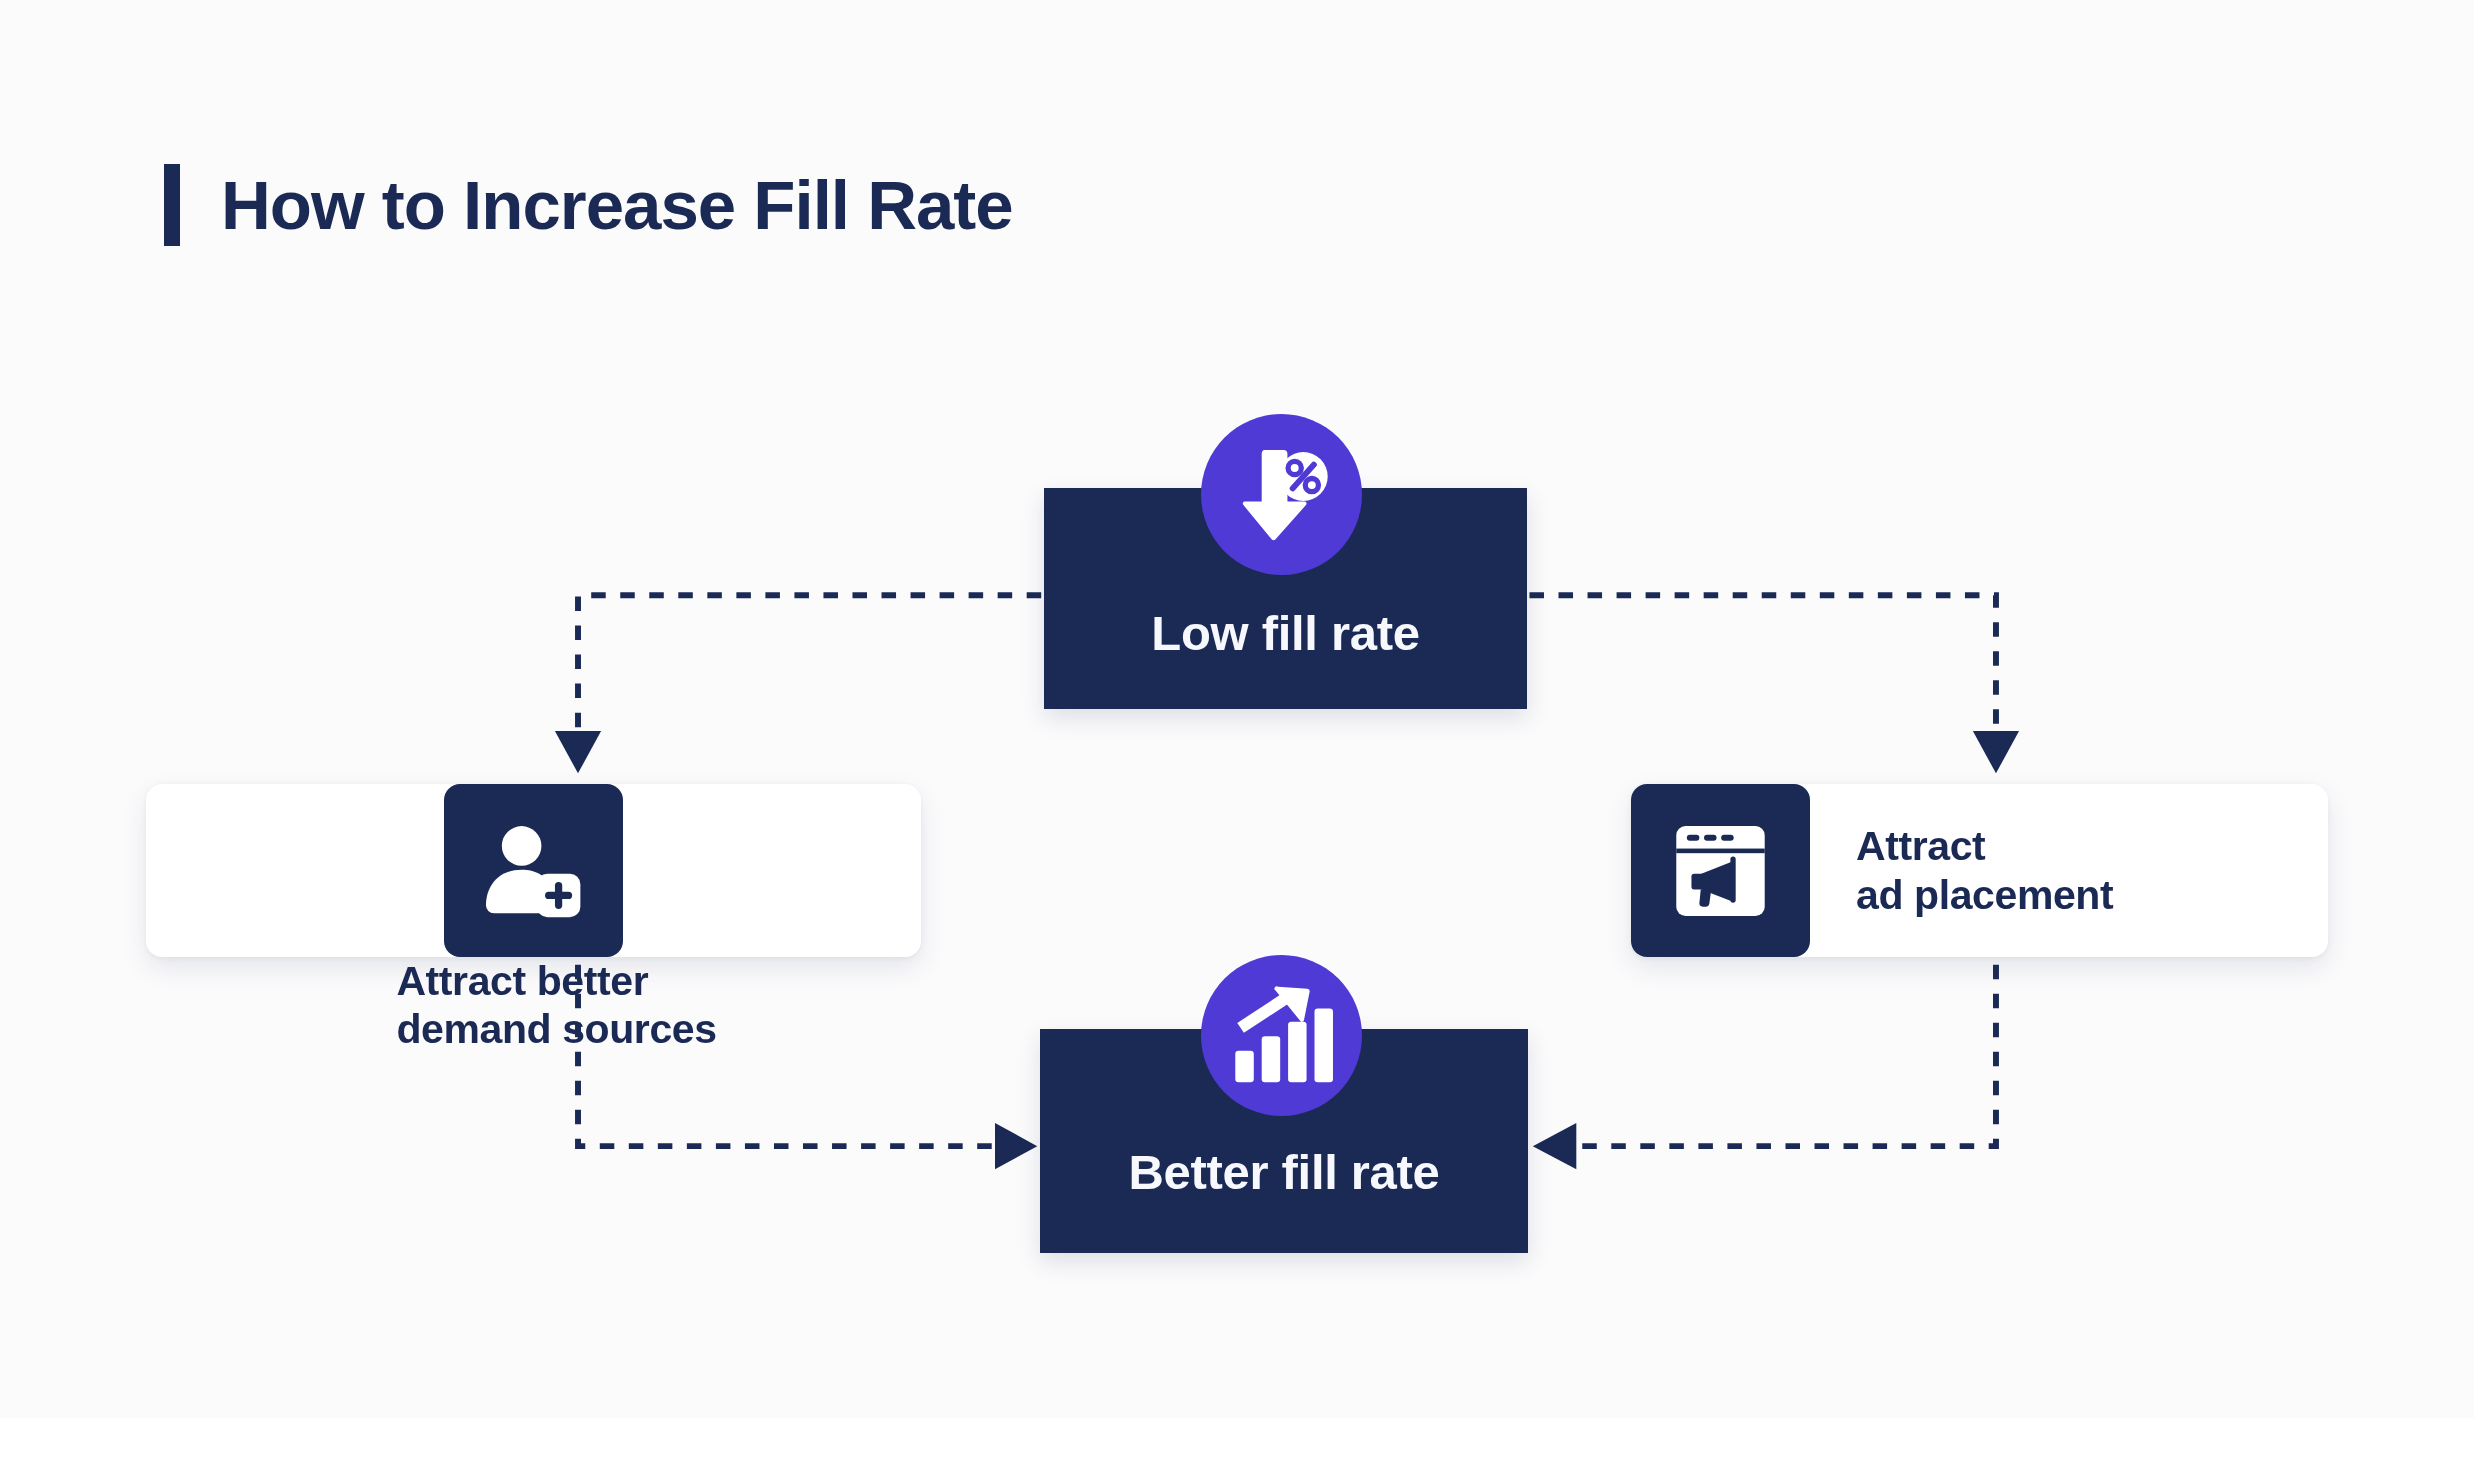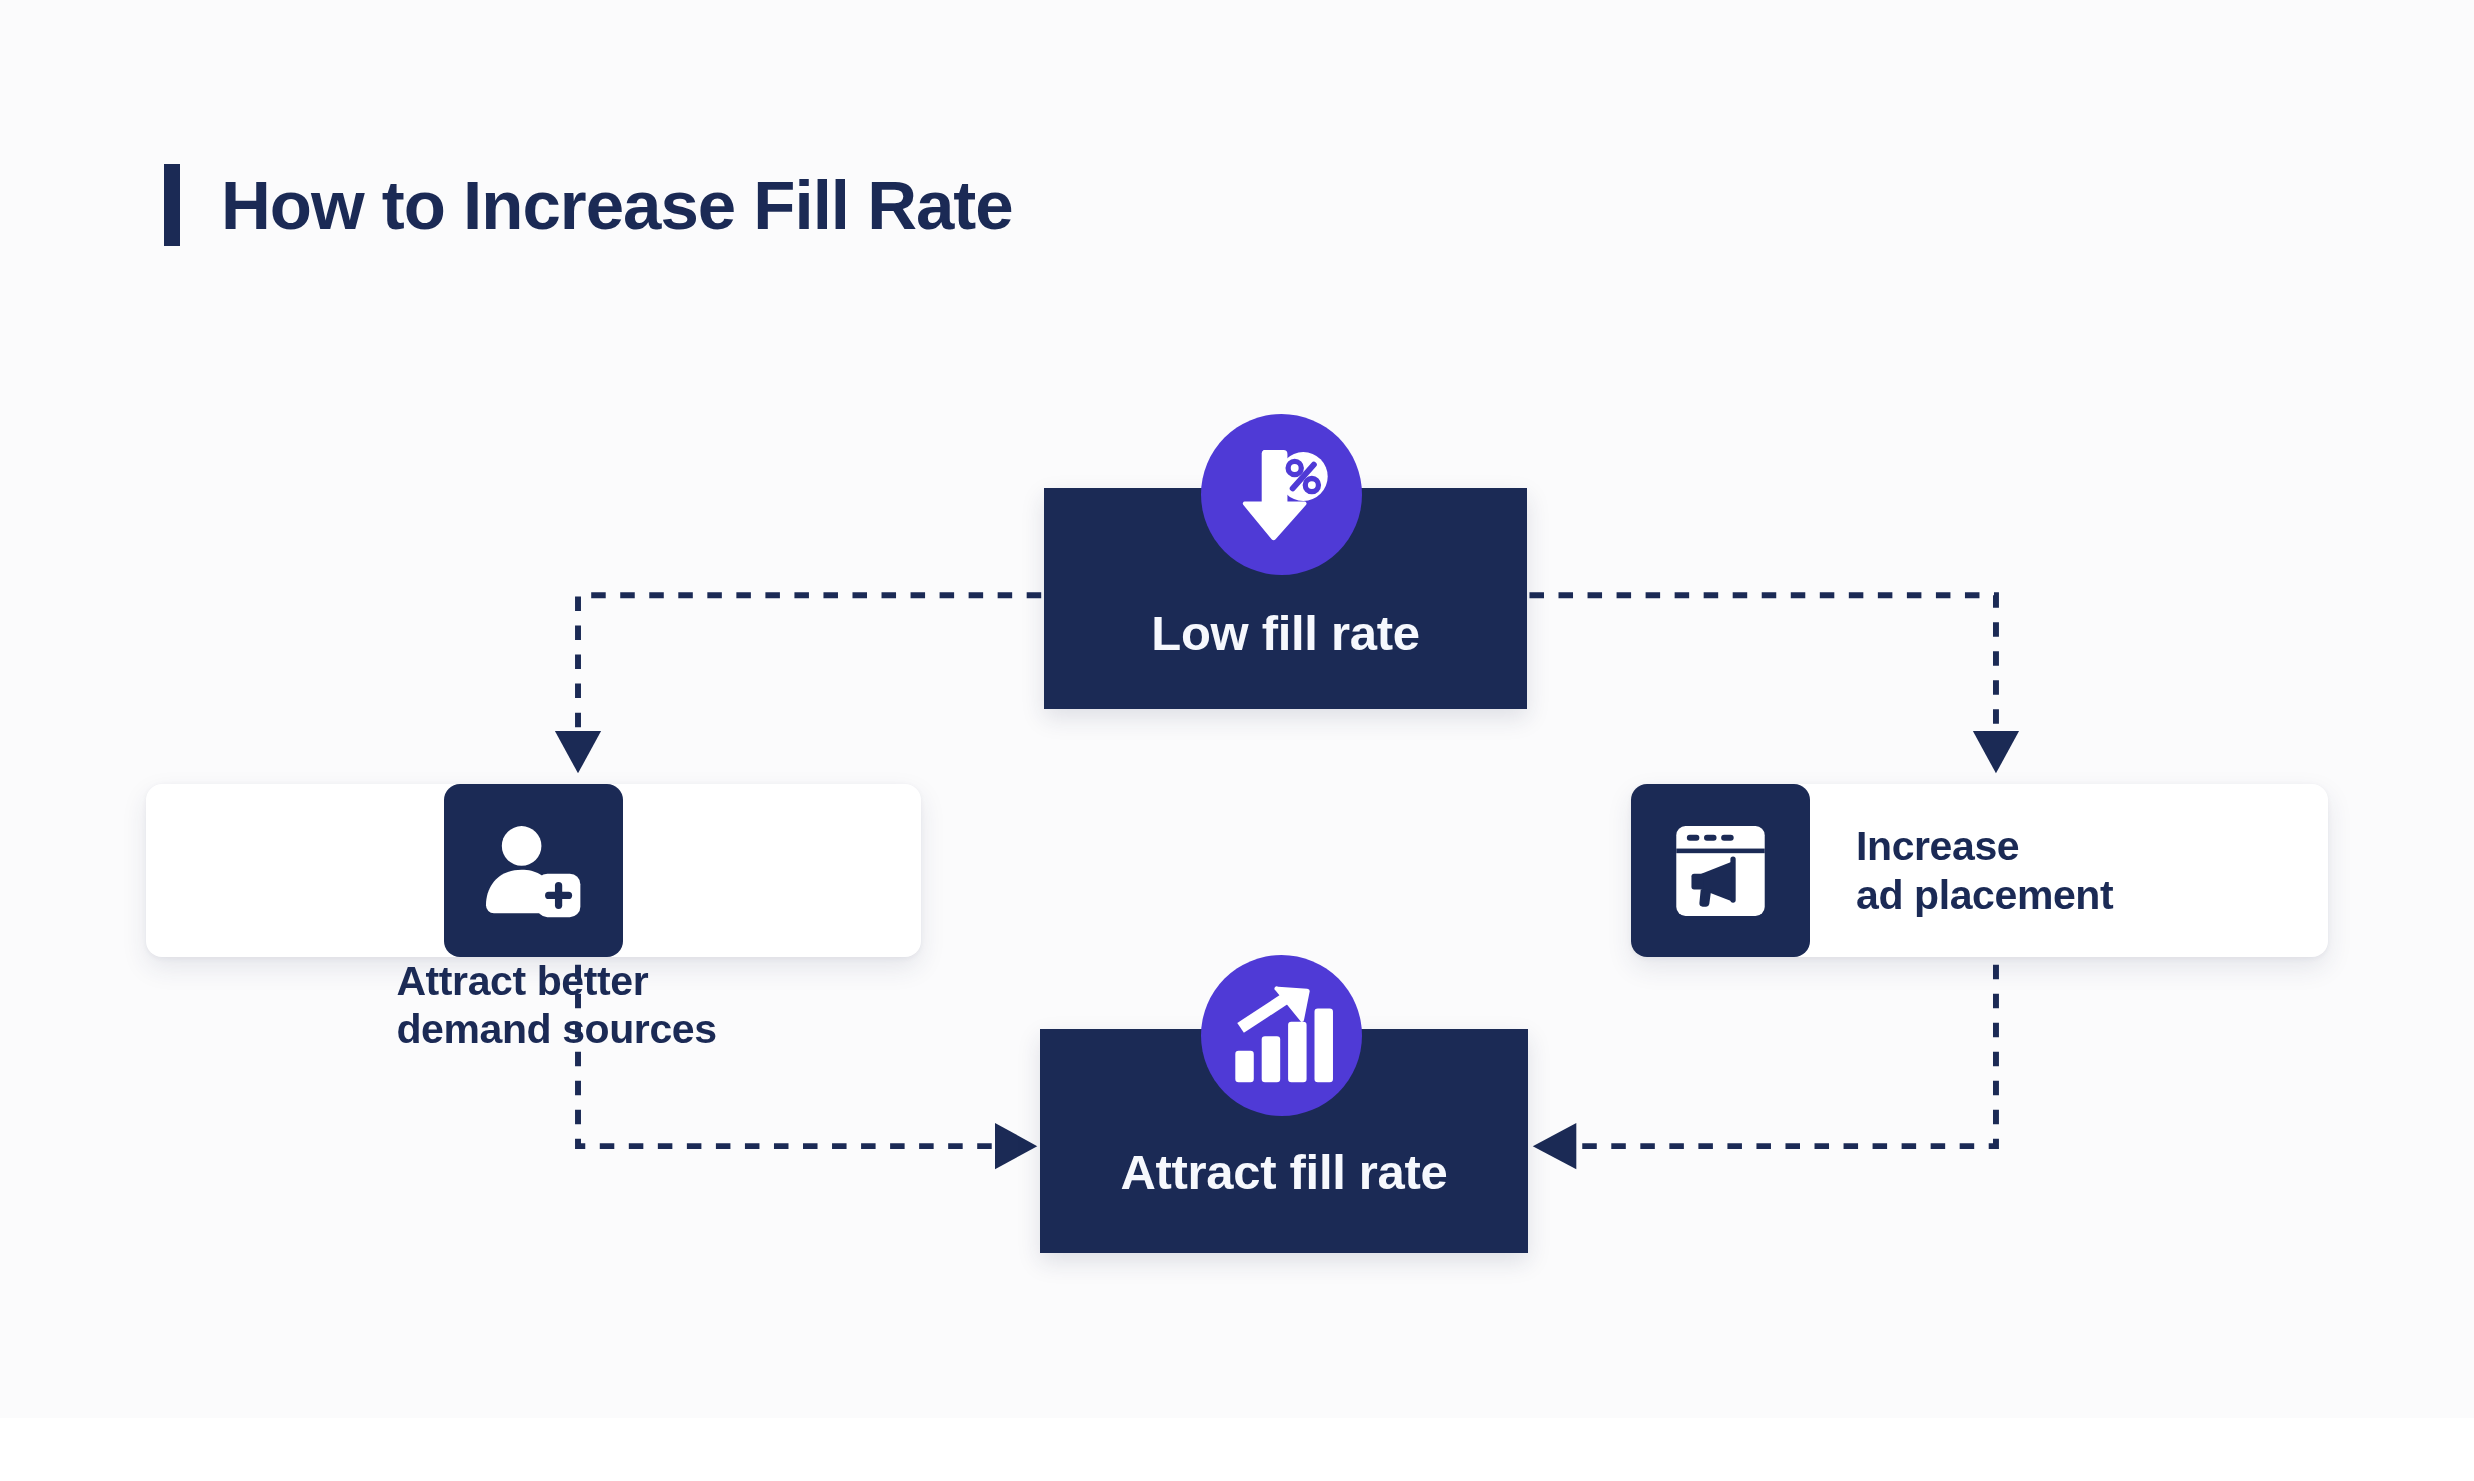--- a/index.html
+++ b/index.html
@@ -203,21 +203,21 @@
       <circle cx="108" cy="52" r="37" fill="#ffffff"></circle>
       <g fill="none" stroke="#4f3ad6" stroke-width="9" stroke-linecap="round">
         <line x1="124" y1="34" x2="92" y2="70"></line>
       </g>
       <circle cx="95" cy="39" r="10" fill="none" stroke="#4f3ad6" stroke-width="8"></circle>
       <circle cx="121" cy="65" r="10" fill="none" stroke="#4f3ad6" stroke-width="8"></circle>
     </svg>
   </div>
 
   <div id="node-better" class="dark-node">
-    <div class="dark-node-label">Attract fill rate</div>
+    <div class="dark-node-label">Better fill rate</div>
   </div>
   <div id="badge-better" class="badge">
     <svg width="103" height="99" viewBox="0 0 156 150" aria-hidden="true">
 
       <g fill="#ffffff">
         <rect x="8" y="98" width="28" height="48" rx="5"></rect>
         <rect x="48" y="76" width="28" height="70" rx="5"></rect>
         <rect x="88" y="54" width="28" height="92" rx="5"></rect>
         <rect x="128" y="34" width="28" height="112" rx="5"></rect>
       </g>
@@ -265,18 +265,18 @@
         </g>
 
         <g fill="#1b2a55">
           <path d="M90 56 a4 4 0 0 1 8 0 v62 a4 4 0 0 1 -8 0 Z"></path>
           <path d="M92 60 L46 78 v24 l46 18 Z"></path>
           <path d="M35 78 h14 v24 H35 a4 4 0 0 1 -4 -4 V82 a4 4 0 0 1 4 -4 Z"></path>
           <path d="M45 102 h16 l-3 22 a5 5 0 0 1 -5 4 h-5 a5 5 0 0 1 -5 -5 Z"></path>
         </g>
       </svg>
     </div>
-    <div class="card-label">Increase
+    <div class="card-label">Attract
 ad placement</div>
   </div>
 
 </div>
 
 
 </body></html>

